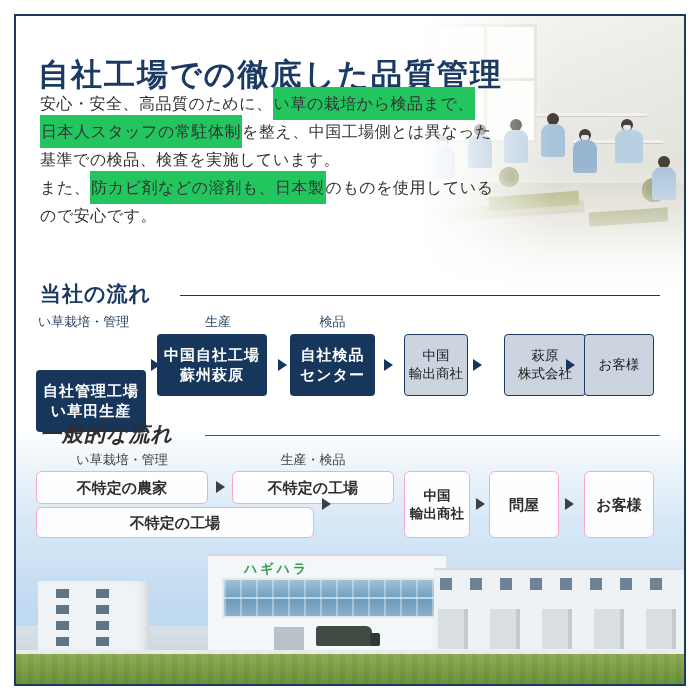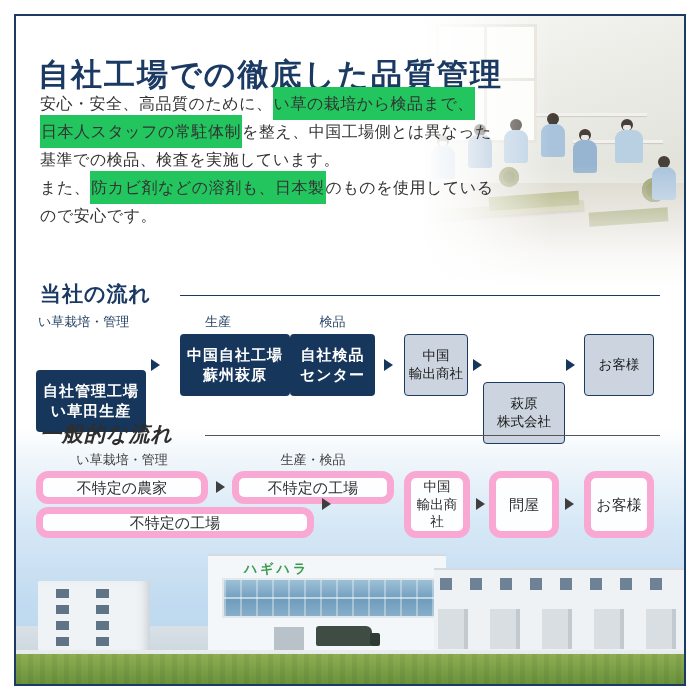--- a/index.html
+++ b/index.html
@@ -56,21 +56,21 @@
   .sec-rule.navy{background:#1b3a63;}
   .sec-rule.gray{background:#555;}
 
   
   .stage-label{position:absolute;z-index:6;font-size:13px;white-space:nowrap;}
   .stage-label.navy{color:#1f3d5e;}
   .stage-label.gray{color:#3c3c3c;}
   .fbox{position:absolute;z-index:6;display:flex;flex-direction:column;align-items:center;justify-content:center;text-align:center;box-sizing:border-box;}
   .fbox.dark{background:#16365b;border-radius:4px;color:#fff;font-weight:700;font-size:15px;line-height:1.35;letter-spacing:1px;}
   .fbox.light{background:#ccd5df;border:1.5px solid #1d3b60;border-radius:4px;color:#1a1a1a;font-size:13.5px;line-height:1.3;}
-  .fbox.plain{background:rgba(255,255,255,.93);border:7px solid #f9a8d4;border-radius:12px;color:#2e2e2e;font-size:15px;line-height:1.3;}
+  .fbox.plain{background:rgba(255,255,255,.93);border:1px solid #f9a8d4;border-radius:6px;color:#2e2e2e;font-size:15px;line-height:1.3;font-weight:bold;}
   .arr{position:absolute;z-index:6;width:0;height:0;border-style:solid;border-width:6px 0 6px 9px;border-color:transparent transparent transparent #16365b;}
   .arr.gray{border-left-color:#3f3f3f;}
 
   
   .exterior-photo{
     position:absolute;left:16px;top:428px;width:668px;height:256px;z-index:1;overflow:hidden;
     background:linear-gradient(to bottom,#ffffff 0%,#f0f6fb 12%,#d6e8f6 38%,#c2dbf0 68%,#b6d4ed 100%);
   }
   .bp-distant{position:absolute;left:0;right:0;top:198px;height:26px;
     background:linear-gradient(#dfe3e6,#d3d8db);
@@ -187,36 +187,36 @@
 
 <div class="stage-label navy" style="left:38px;top:313px;">い草栽培・管理</div>
 <div class="stage-label navy" style="left:163px;top:313px;width:110px;text-align:center;">生産</div>
 <div class="stage-label navy" style="left:290px;top:313px;width:85px;text-align:center;">検品</div>
 
 <div class="fbox dark" style="left:36px;top:334px;width:110px;height:62px;margin-top:36px;">
   <span>自社管理工場</span>
   <span>い草田生産</span>
 </div>
 <div class="arr" style="left:151px;top:359px;"></div>
-<div class="fbox dark" style="left:180px;top:334px;width:110px;height:62px;">
+<div class="fbox dark" style="left:157px;top:334px;width:110px;height:62px;">
   <span>中国自社工場</span>
   <span>蘇州萩原</span>
 </div>
 <div class="arr" style="left:278px;top:359px;"></div>
 <div class="fbox dark" style="left:290px;top:334px;width:85px;height:62px;">
   <span>自社検品</span>
   <span>センター</span>
 </div>
 <div class="arr" style="left:384px;top:359px;"></div>
 <div class="fbox light" style="left:404px;top:334px;width:64px;height:62px;">
   <span>中国</span>
   <span>輸出商社</span>
 </div>
 <div class="arr" style="left:473px;top:359px;"></div>
-<div class="fbox light" style="left:483px;top:334px;width:82px;height:62px;margin-top:48px;">
+<div class="fbox light" style="left:504px;top:334px;width:82px;height:62px;">
   <span>萩原</span>
   <span>株式会社</span>
 </div>
 <div class="arr" style="left:566px;top:359px;"></div>
 <div class="fbox light" style="left:584px;top:334px;width:70px;height:62px;">
   <span>お客様</span>
 </div>
 
 <div class="sec-head gray" style="left:40px;top:420px;">一般的な流れ</div>
 <div class="sec-rule gray" style="left:205px;right:40px;top:435px;"></div>

